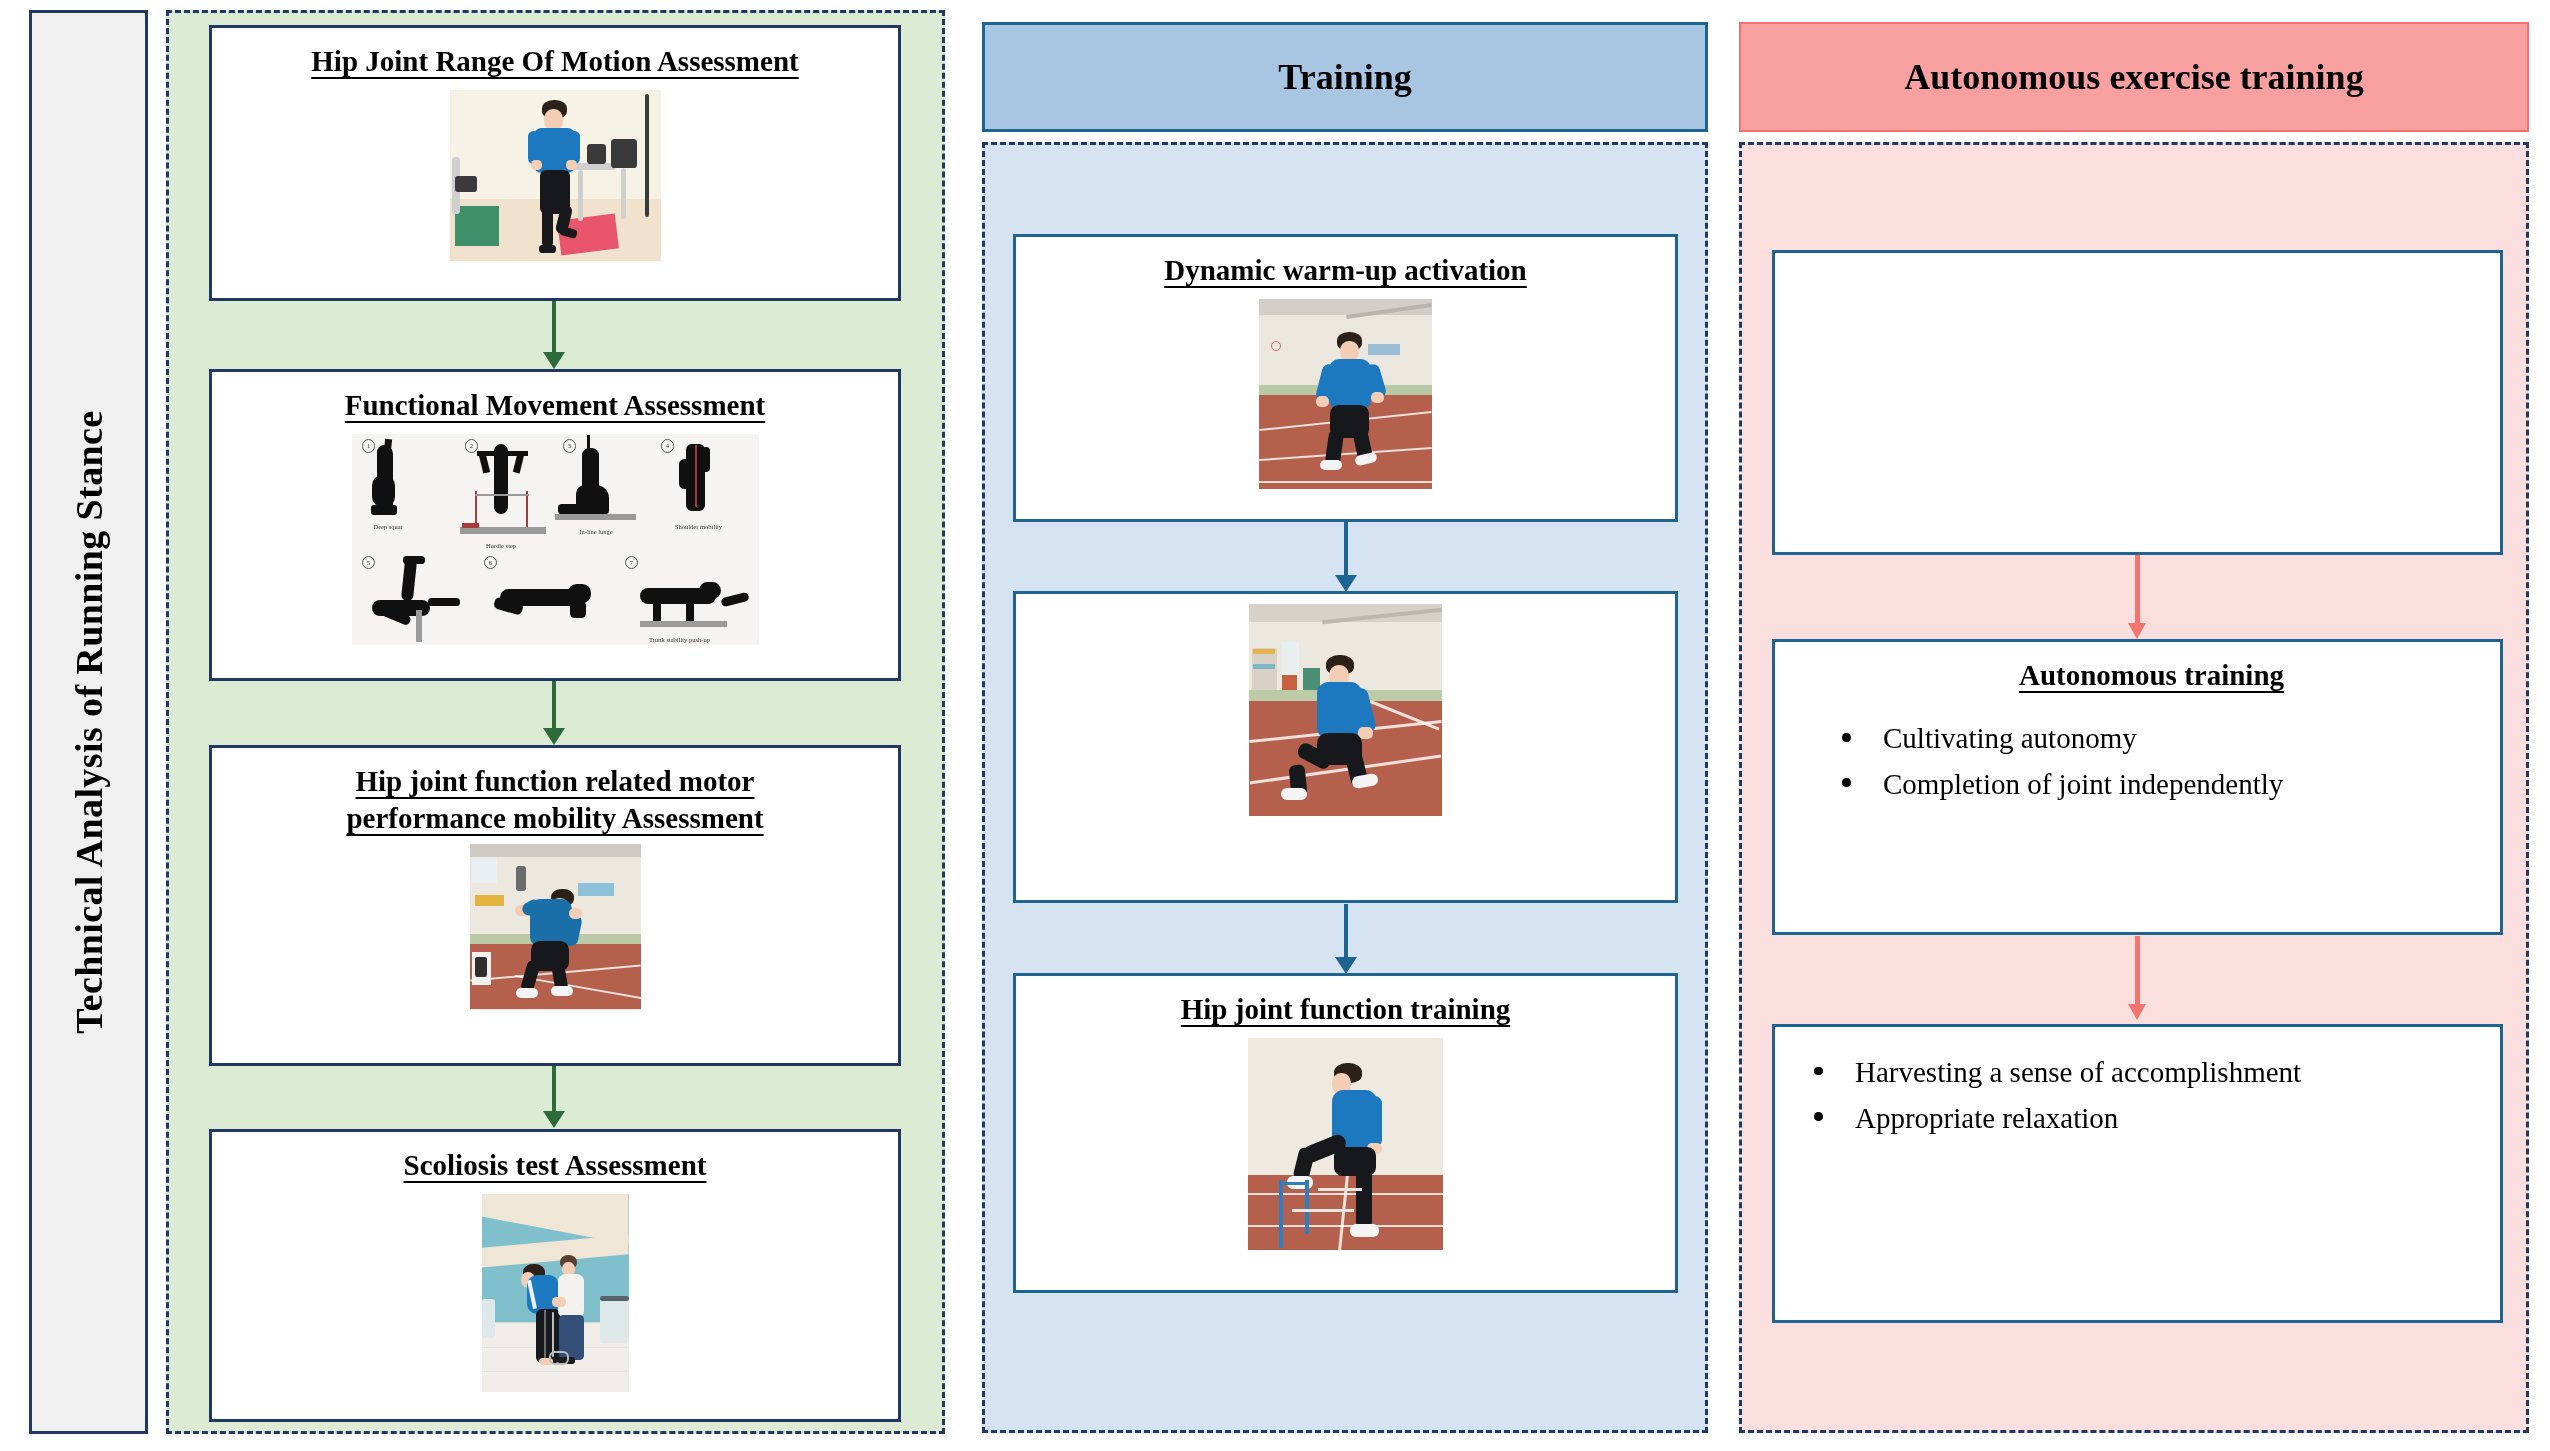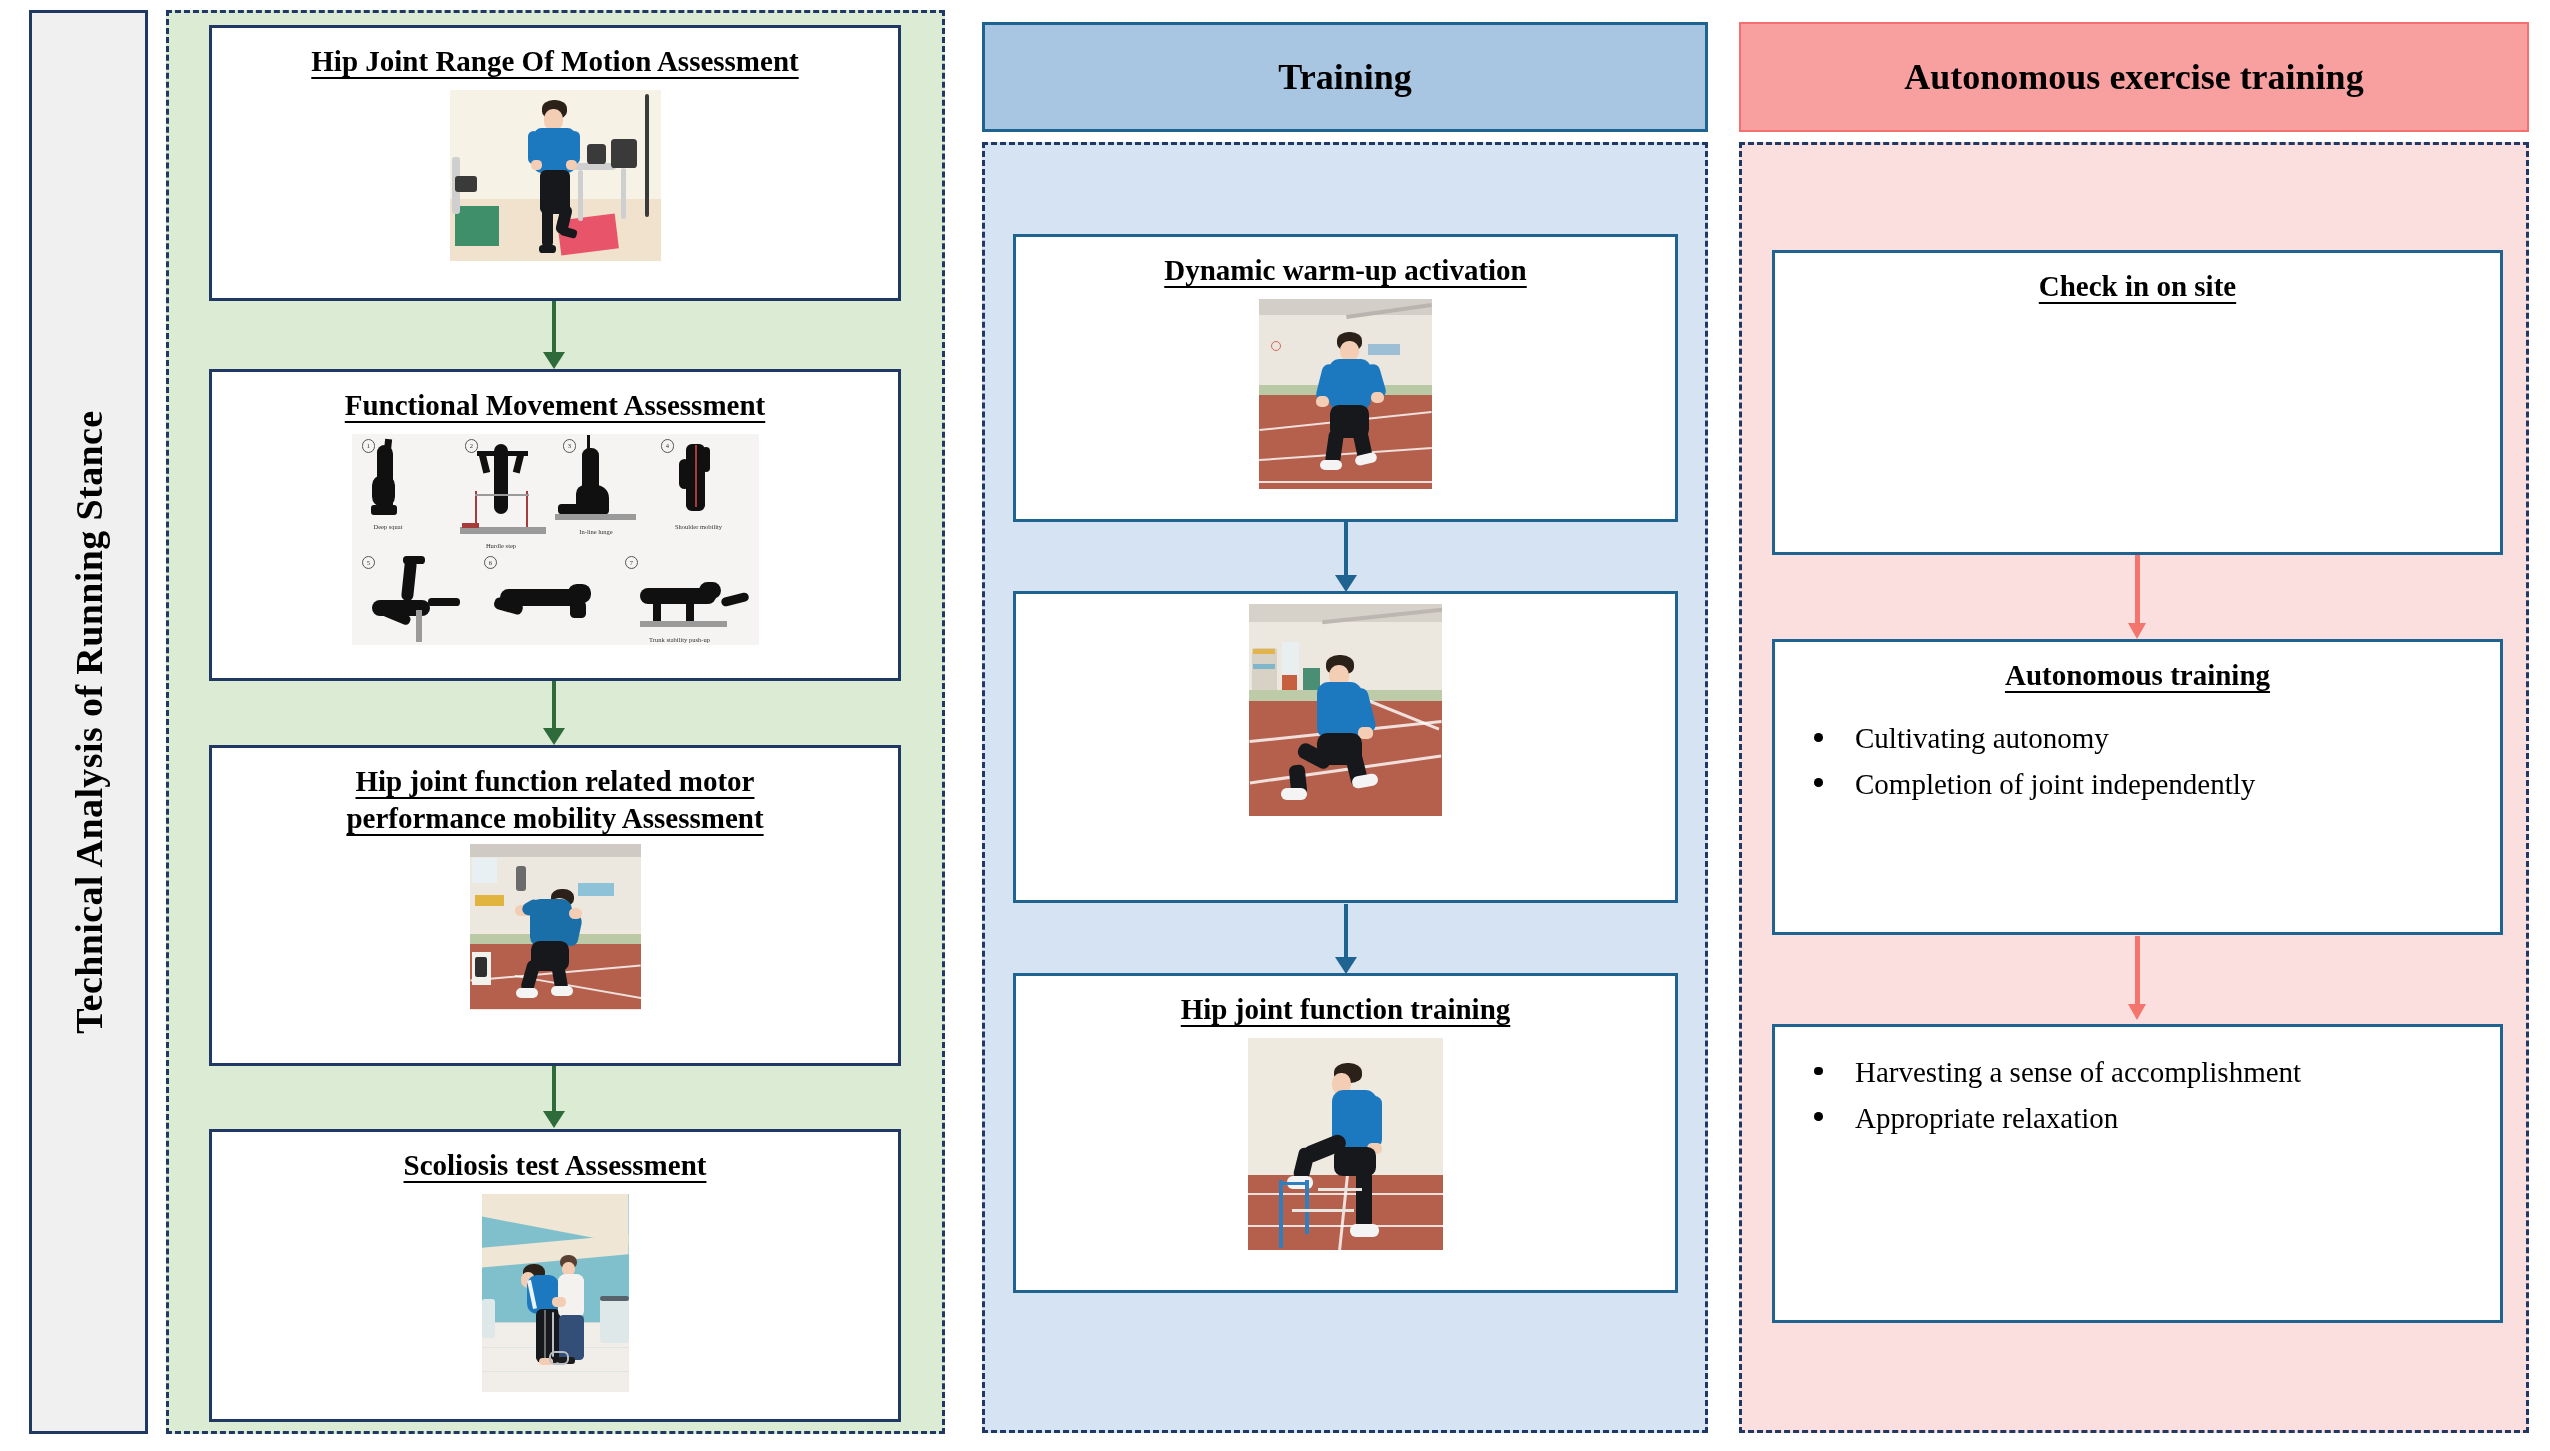--- a/index.html
+++ b/index.html
@@ -406,29 +406,28 @@
     <div class="fig" style="left:70px;top:150px;width:44px;height:3.6px;background:#e8e6e0;"></div>
   </div>
 </div>
 
 <div class="col" id="col-autonomous-header">
   <div class="col-header-text">Autonomous exercise training</div>
 </div>
 <div class="col" id="col-autonomous"></div>
 
 <div class="card blue-border" style="left:1772px;top:250px;width:731px;height:305px;">
-  <div class="card-title">Check in on site</div>
 </div>
 
 <div class="arrow red" style="left:2128px;top:555px;height:84px;">
   <div class="shaft"></div>
     <div class="head"></div>
 </div>
 
-<div class="card blue-border" style="left:1772px;top:639px;width:731px;height:296px;">
+<div class="card blue-border" style="left:1772px;top:639px;width:731px;height:296px;padding-left:28px;">
   <div class="card-title">Autonomous training</div>
   <ul class="bullets">
     <li>Cultivating autonomy</li>
     <li>Completion of joint independently</li>
   </ul>
 </div>
 
 <div class="arrow red" style="left:2128px;top:936px;height:84px;">
   <div class="shaft"></div>
     <div class="head"></div>

